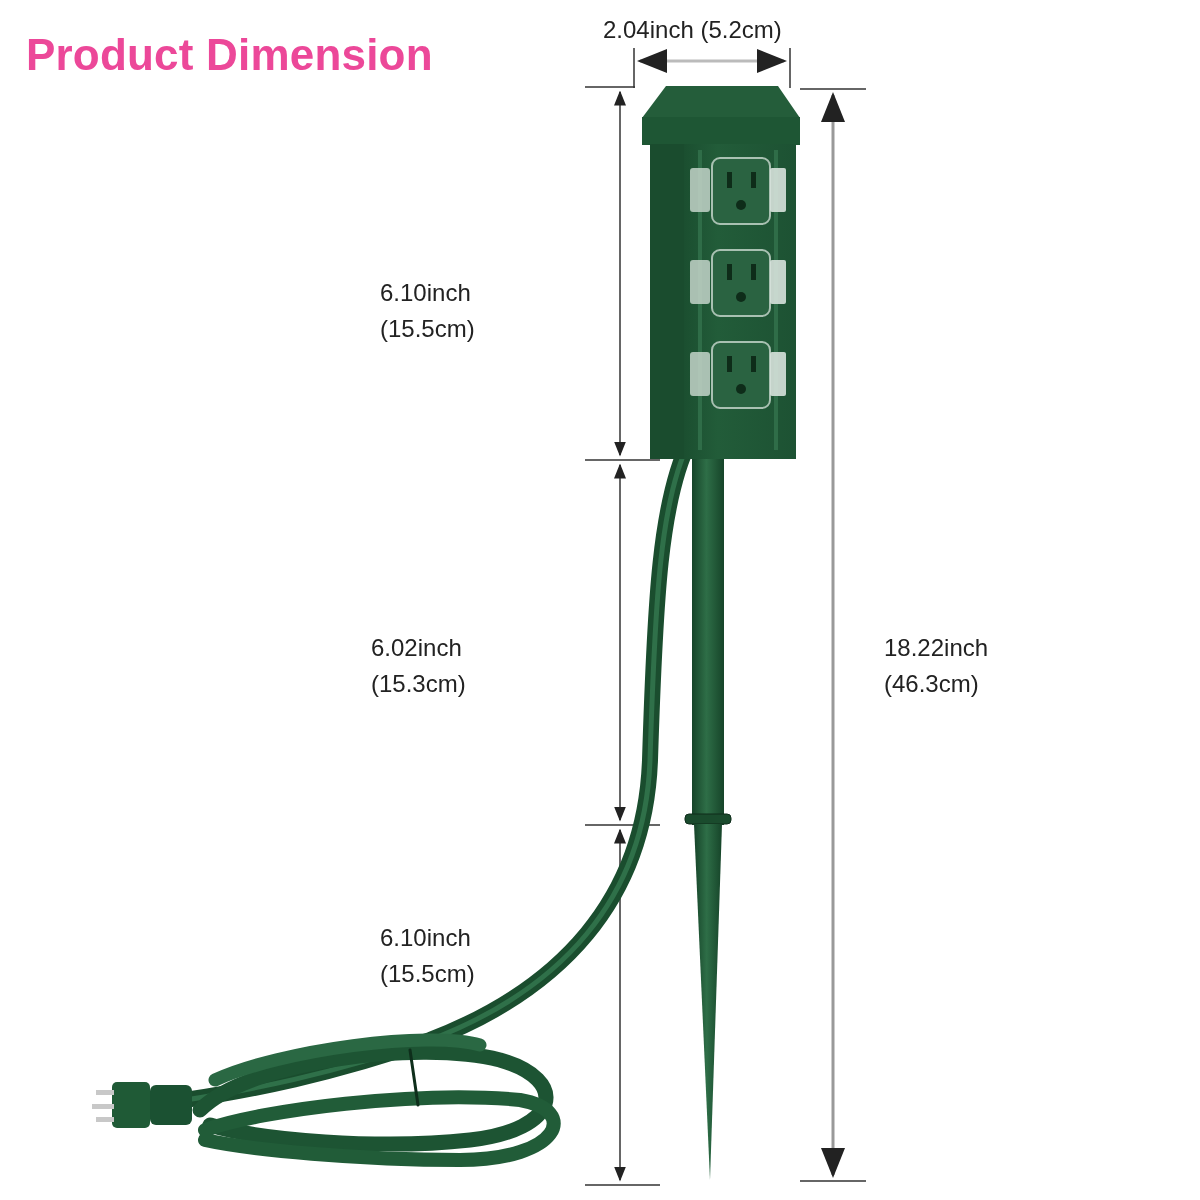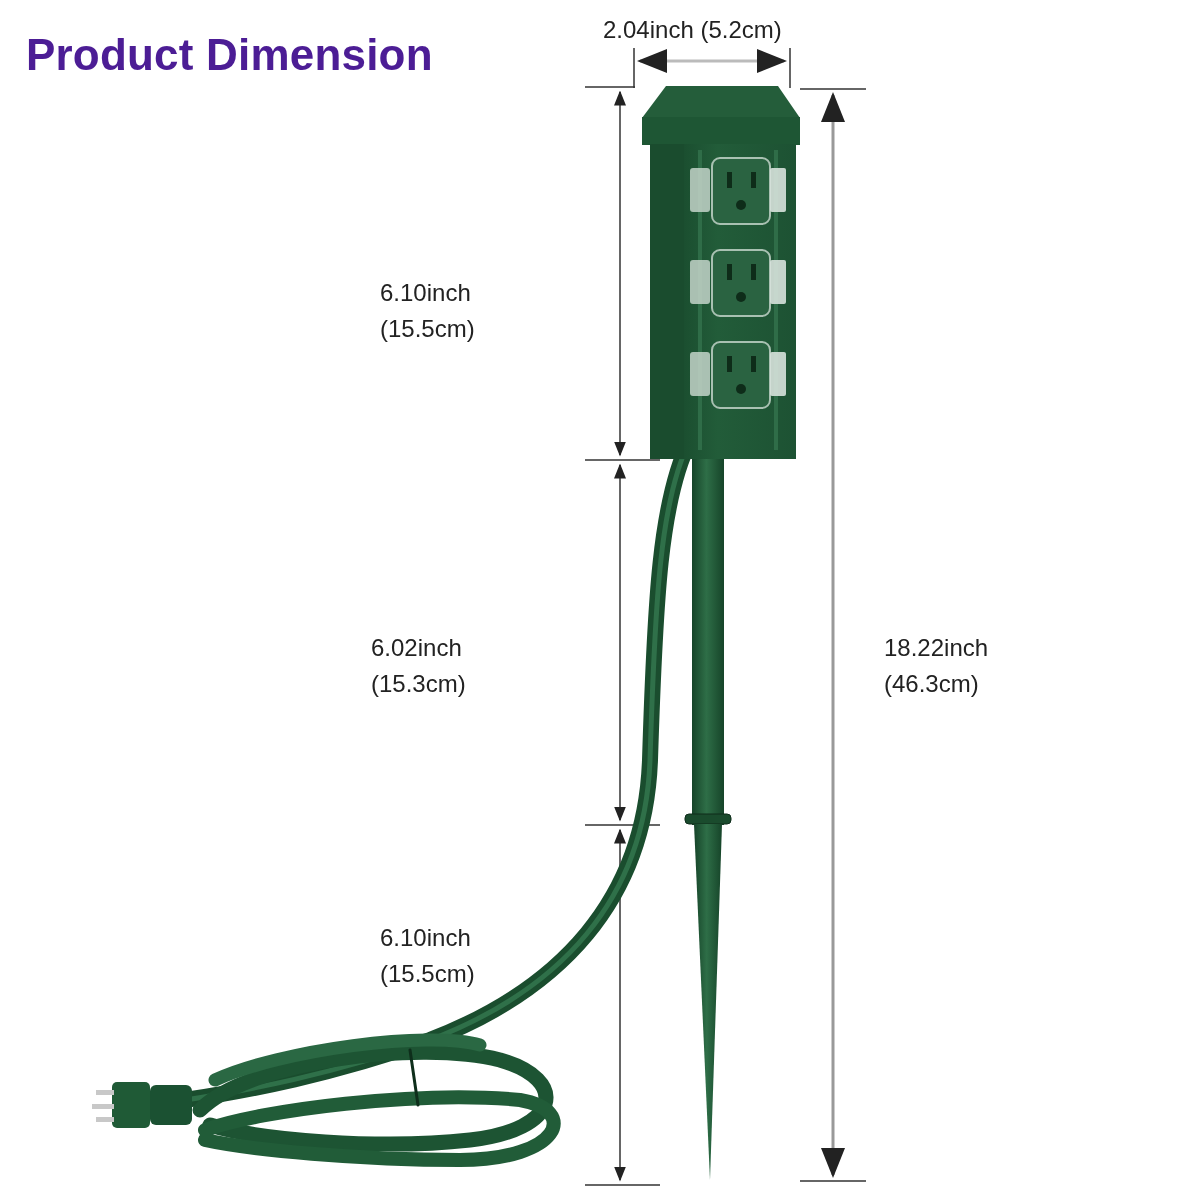--- a/index.html
+++ b/index.html
@@ -1,19 +1,19 @@
 <!DOCTYPE html>
 <html><head>
   <meta charset="utf-8">
   <style>
     html, body { margin: 0; padding: 0; background: #ffffff; }
     body { width: 1200px; height: 1200px; position: relative; overflow: hidden;
            font-family: "Liberation Sans", sans-serif; color: #1a1a1a; }
     .title { position: absolute; left: 26px; top: 30px; font-size: 44px; font-weight: bold;
-             color: #4c1d95; letter-spacing: 0.2px; }
+             color: #ec4899; letter-spacing: 0.2px; }
     .label { position: absolute; font-size: 24px; line-height: 36px; color: #222;
              text-align: left; white-space: nowrap; }
     svg.art { position: absolute; left: 0; top: 0; }
   </style>
 </head>
 <body>
 
 <div class="title">Product Dimension</div>
 
 <div class="label" style="left:603px; top:12px;">

